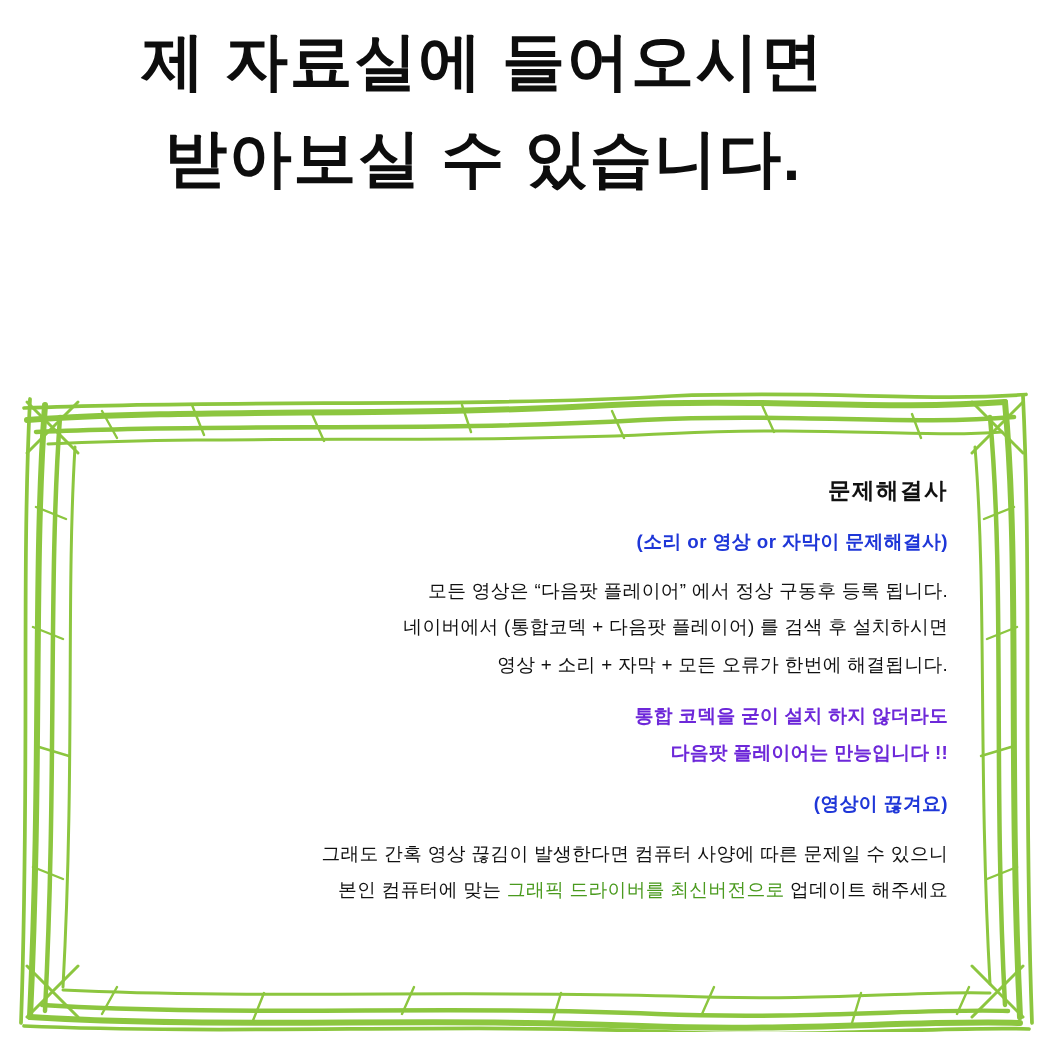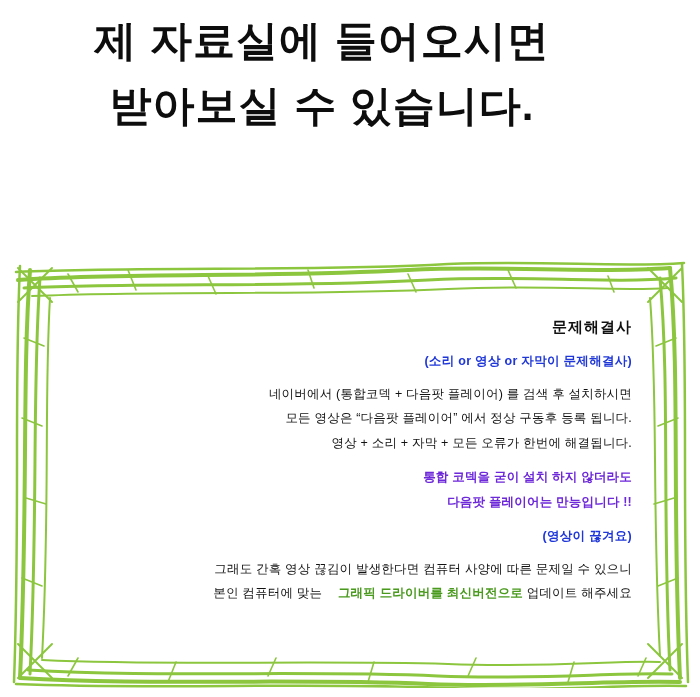--- a/index.html
+++ b/index.html
@@ -89,22 +89,21 @@
   }
   .c-line.red {
     color: #6d28d9;
     font-weight: bold;
   }
   .gap {
     height: 14px;
   }
   .c-inline-green {
     color: #4a9a1e;
-    font-weight: bold;
-    margin-left: 12px;
+    font-weight: normal;
   }
   .spacer-block {
     height: 10px;
   }
 </style>
 </head>
 <body>
 
 <div class="page">
 
@@ -147,22 +146,22 @@
         <path d="M16,80 L36,88 M14,160 L34,168 M18,240 L38,246 M14,320 L34,328" stroke-width="1.6"></path>
         <path d="M668,80 L648,88 M670,160 L650,168 M666,240 L646,246 M670,320 L650,328" stroke-width="1.6"></path>
       </g>
     </svg>
 
     <div class="content">
       <div class="c-title">문제해결사</div>
 
       <div class="c-sub">(소리 or 영상 or 자막이 문제해결사)</div>
 
+      <div class="c-line">모든 영상은 “다음팟 플레이어” 에서 정상 구동후 등록 됩니다.</div>
       <div class="c-line">네이버에서 (통합코덱 + 다음팟 플레이어) 를 검색 후 설치하시면</div>
-      <div class="c-line">모든 영상은 “다음팟 플레이어” 에서 정상 구동후 등록 됩니다.</div>
       <div class="c-line">영상 + 소리 + 자막 + 모든 오류가 한번에 해결됩니다.</div>
 
       <div class="spacer-block"></div>
 
       <div class="c-line red">통합 코덱을 굳이 설치 하지 않더라도</div>
       <div class="c-line red">다음팟 플레이어는 만능입니다 !!</div>
 
       <div class="gap"></div>
 
       <div class="c-sub">(영상이 끊겨요)</div>

